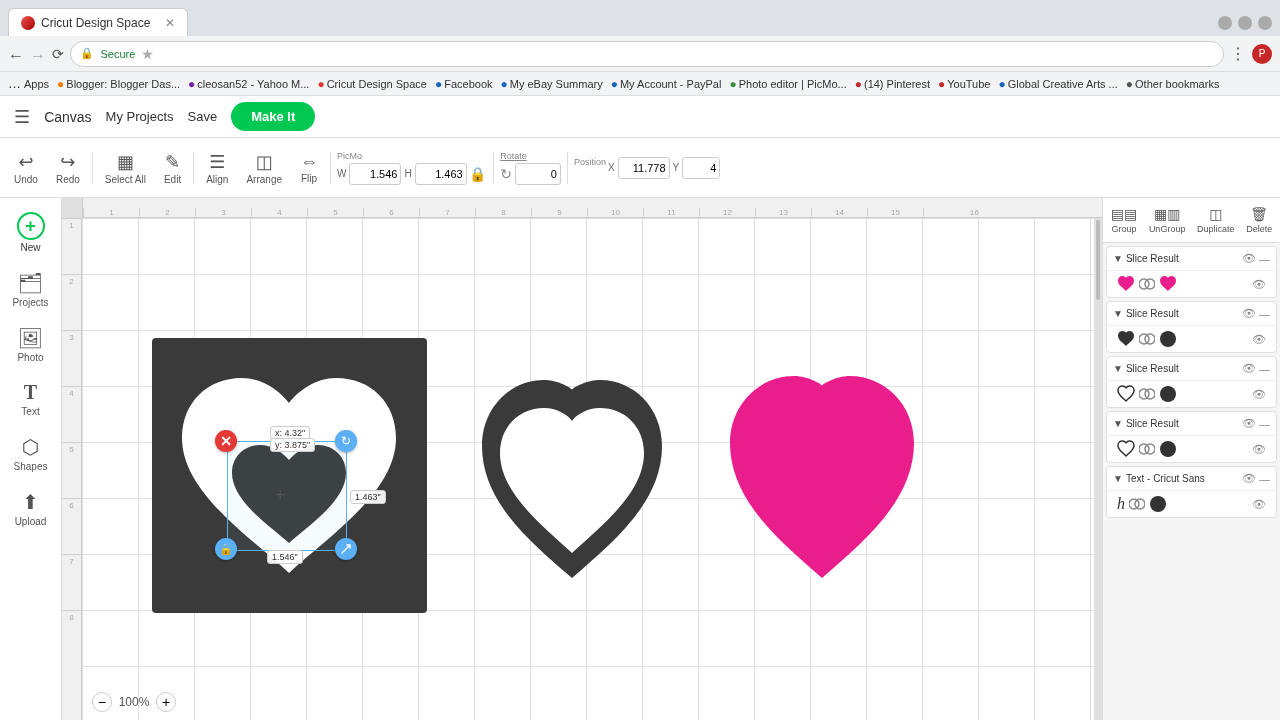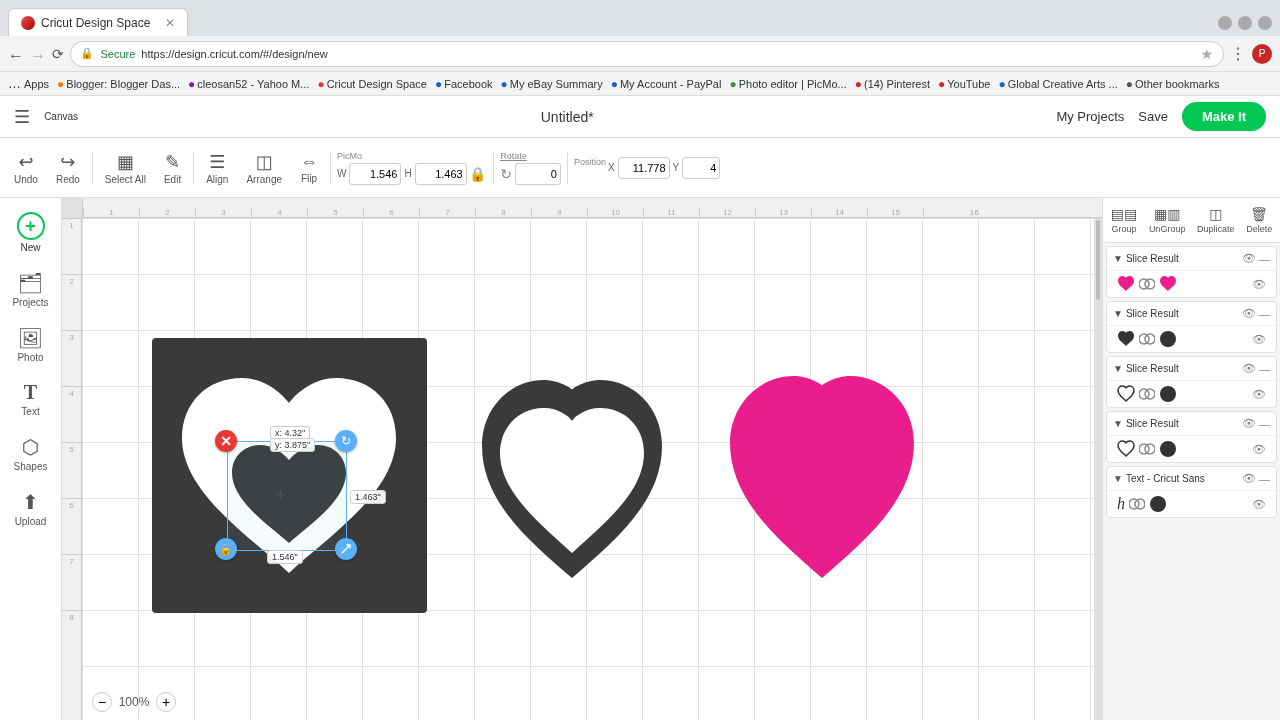--- a/index.html
+++ b/index.html
@@ -23,21 +23,20 @@
   </div>
 </div>
 
 <div style="background:#f1f3f4;height:36px;display:flex;align-items:center;padding:0 8px;gap:6px;border-bottom:1px solid #ddd;">
   <button style="background:transparent;border:none;font-size:16px;cursor:pointer;color:#555;">←</button>
   <button style="background:transparent;border:none;font-size:16px;cursor:pointer;color:#aaa;">→</button>
   <button style="background:transparent;border:none;font-size:14px;cursor:pointer;color:#555;">⟳</button>
   <div style="flex:1;background:white;border:1px solid #ccc;border-radius:14px;height:26px;display:flex;align-items:center;padding:0 10px;gap:6px;">
     <span style="color:#188038;font-size:11px;">🔒</span>
     <span style="color:#188038;font-size:11px;">Secure</span>
-    <span style="font-size:11px;color:#333;flex:1;">https://design.cricut.com/#/design/new</span>
     <span style="color:#aaa;font-size:14px;">★</span>
   </div>
   <span style="font-size:16px;cursor:pointer;color:#555;">⋮</span>
   <span style="width:20px;height:20px;background:#c62828;border-radius:50%;color:white;font-size:10px;display:flex;align-items:center;justify-content:center;cursor:pointer;">P</span>
 </div>
 
 <div style="background:#f1f3f4;height:24px;display:flex;align-items:center;padding:0 8px;gap:8px;border-bottom:1px solid #ddd;overflow:hidden;">
   <span style="font-size:11px;color:#333;cursor:pointer;display:flex;align-items:center;gap:3px;white-space:nowrap;">
     <span style="font-size:13px;">…</span> 
       <span>Apps</span>
@@ -83,24 +82,21 @@
       <span>Global Creative Arts ...</span>
   </span>
   <span style="font-size:11px;color:#333;cursor:pointer;white-space:nowrap;display:flex;align-items:center;gap:2px;">
     <span style="color:#555;font-size:12px;">●</span>
       <span>Other bookmarks</span>
   </span>
 </div>
 
 <div style="background:white;height:42px;display:flex;align-items:center;padding:0 14px;border-bottom:1px solid #ddd;gap:14px;">
   <span style="font-size:18px;color:#555;cursor:pointer;">☰</span>
-  <span style="font-size:10px;color:#333;font-weight:500;">Canvas</span>
-  <div style="flex:1;text-align:center;">
-    <span style="font-size:14px;color:#333;cursor:pointer;">Untitled*</span>
-  </div>
+  <span style="font-size:14px;color:#333;font-weight:500;">Canvas</span>
   <button style="background:transparent;border:none;font-size:13px;color:#333;cursor:pointer;">My Projects</button>
   <button style="background:transparent;border:none;font-size:13px;color:#333;cursor:pointer;">Save</button>
   <button style="background:#00c853;color:white;border:none;border-radius:20px;padding:7px 20px;font-size:13px;font-weight:bold;cursor:pointer;">Make It</button>
 </div>
 
 <div style="background:white;height:60px;display:flex;align-items:center;padding:0 8px;gap:6px;border-bottom:1px solid #ddd;">
   <div style="display:flex;flex-direction:column;align-items:center;font-size:10px;color:#555;cursor:pointer;padding:4px 6px;gap:1px;">
     <span style="font-size:18px;">↩</span>
     <span>Undo</span>
   </div>

